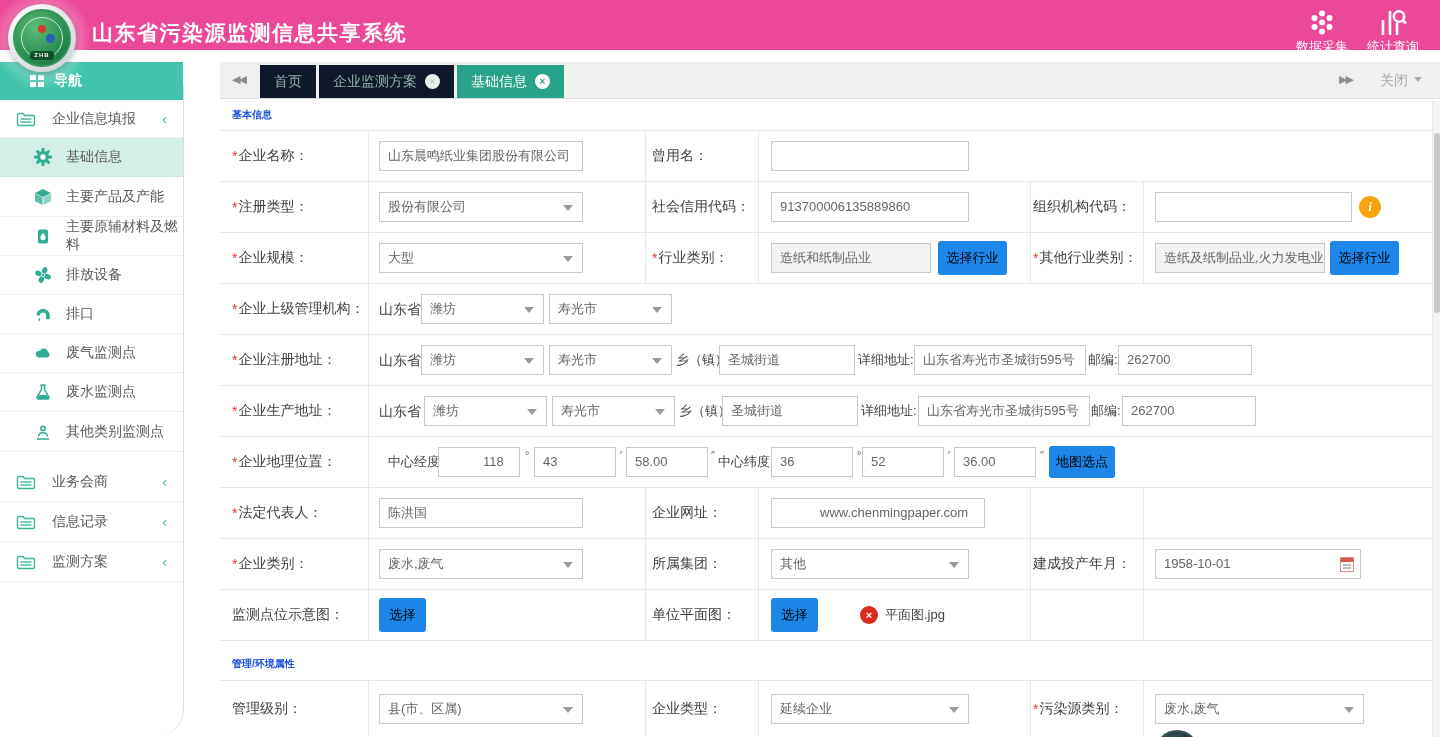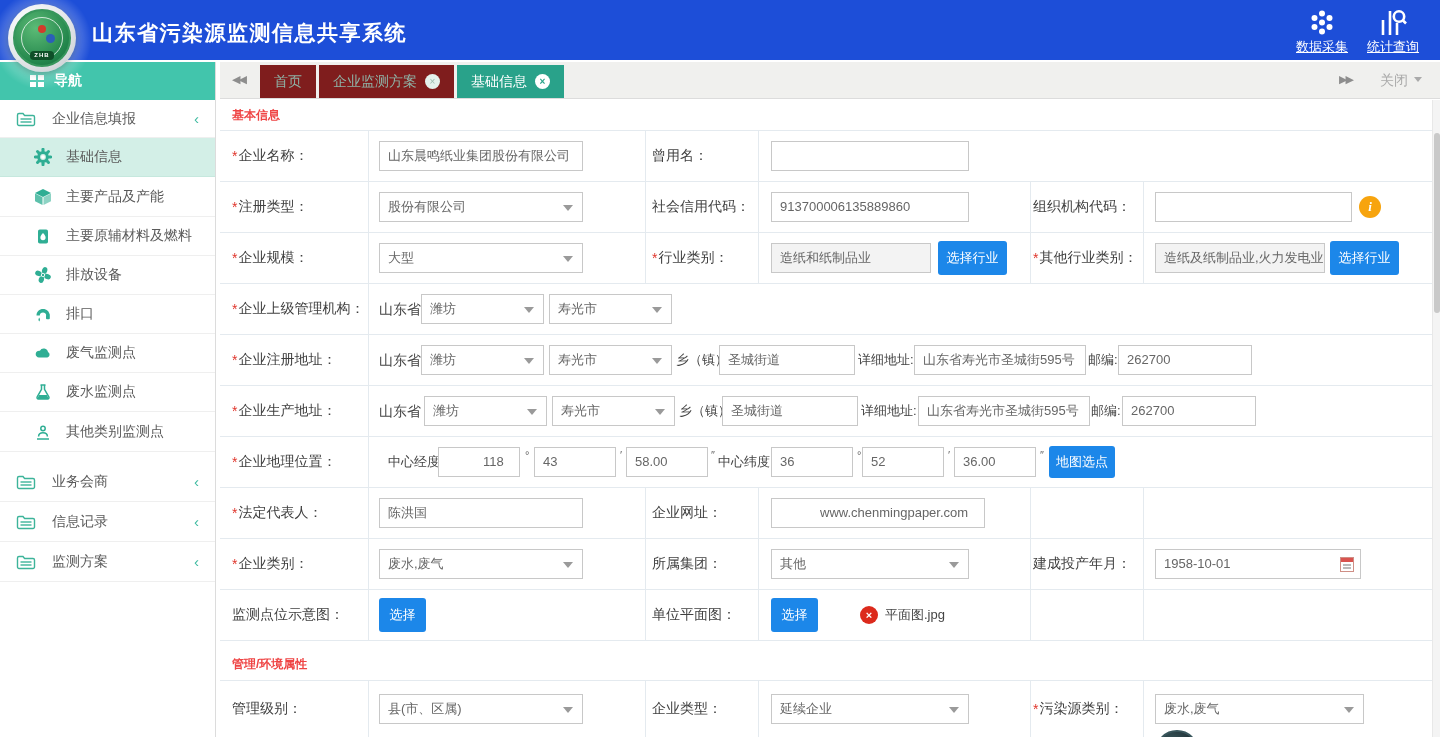--- a/index.html
+++ b/index.html
@@ -1,31 +1,31 @@
 <!DOCTYPE html>
 <html><head>
 <meta charset="utf-8">
 <style>
   * { margin:0; padding:0; box-sizing:border-box; }
   html,body { width:1440px; height:737px; overflow:hidden; font-family:"Liberation Sans",sans-serif; background:#fff; }
   
-  .header { position:absolute; left:0; top:0; width:1440px; height:60px; background:#1d4ed8;padding-left:43px; }
+  .header { position:absolute; left:0; top:0; width:1440px; height:50px; background:#ec4899;padding-left:43px; }
   .logo-glow { position:absolute; left:0; top:0; width:92px; height:102px; background:radial-gradient(circle at 42px 40px, rgba(255,255,255,.9) 0%, rgba(255,255,255,.3) 40%, rgba(255,255,255,0) 62%); z-index:5; }
   .logo { position:absolute; left:8px; top:4px; width:68px; height:68px; border-radius:50%; background:radial-gradient(circle at 34% 30%, #ffffff, #e4e7e9 55%, #bfc5ca); box-shadow:0 2px 6px rgba(0,40,30,.3); z-index:6; }
   .logo-inner { position:absolute; left:5px; top:5px; width:58px; height:58px; border-radius:50%; background:radial-gradient(circle at 38% 32%, #5cbb76, #22854b 70%, #17663a); border:2px solid #37965c; }
   .logo-ring { position:absolute; left:6px; top:6px; width:42px; height:42px; border-radius:50%; border:1.5px solid rgba(255,255,255,.75); }
   .logo-dot-red { position:absolute; left:23px; top:14px; width:8px; height:8px; border-radius:50%; background:#d23c2a; }
   .logo-dot-blue { position:absolute; left:31px; top:23px; width:9px; height:9px; border-radius:50%; background:#2b5fb8; }
   .logo-band { position:absolute; left:15px; bottom:5px; width:24px; height:9px; background:#0e4f28; border-radius:4px; color:#fff; font-size:6px; font-weight:bold; text-align:center; line-height:9px; letter-spacing:1px; }
   .app-title { position:absolute; left:92px; top:19px; font-size:21px; font-weight:bold; color:#fff; letter-spacing:1.5px; z-index:7; }
   .hdr-action { position:absolute; top:8px; width:70px; text-align:center; color:#fff; cursor:pointer;text-decoration:underline; }
   .hdr-action .lbl { font-size:13px; margin-top:2px; }
   .hdr-action svg { display:block; margin:0 auto; }
   
-  .sidebar { position:absolute; left:0; top:62px; width:216px; bottom:0; background:#fff; border-right:1px solid #dcdcdc; }
+  .sidebar { position:absolute; left:0; top:62px; width:184px; bottom:0; background:#fff; border-right:1px solid #dcdcdc;border-radius:28px; }
   .navbar { height:38px; background:#42c5ac; display:flex; align-items:center; padding-left:30px; color:#fff; }
   .navbar .grid-ico { width:14px; height:12px; display:flex; flex-wrap:wrap; gap:2px; margin-right:10px; }
   .navbar .grid-ico i { width:6px; height:5px; background:#fff; }
   .navbar .txt { font-size:14px; font-weight:bold; }
   .mi { position:relative; display:flex; align-items:center; border-bottom:1px solid #efefef; font-size:14px; color:#5a5a5a; cursor:pointer; }
   .mi .ico { position:absolute; left:16px; width:20px; height:18px; }
   .mi.sub .ico { left:34px; width:18px; height:18px; }
   .mi .lbl { margin-left:52px; }
   .mi.sub .lbl { margin-left:66px; }
   .mi .chev { position:absolute; right:16px; color:#3fbba1; font-size:15px; }
@@ -35,43 +35,43 @@
   .mi.s40 { height:40px; }
   .mi.gap { height:10px; border-bottom:none; cursor:default; }
   .mi.top { height:40px; }
   
   .tabbar { position:absolute; left:220px; top:62px; right:0; height:37px; background:#f0f0ee; border-bottom:1px solid #dcdcdc; }
   .arrow-l { position:absolute; left:12px; top:11px; font-size:11px; color:#8d8d8d; letter-spacing:-2px; cursor:pointer; }
   .arrow-r { position:absolute; right:88px; top:11px; font-size:11px; color:#8d8d8d; letter-spacing:-2px; cursor:pointer; }
   .closemenu { position:absolute; right:18px; top:10px; font-size:14px; color:#aaa; cursor:pointer; }
   .closemenu i { display:inline-block; margin-left:6px; border:4px solid transparent; border-top:5px solid #aaa; vertical-align:-1px; }
   .tabs { position:absolute; left:40px; top:3px; display:flex; gap:3px; height:33px; }
-  .tab { display:flex; align-items:center; justify-content:center; padding:0 14px; background:#7f1d1d; color:#8fb4a8; font-size:14px; cursor:pointer; }
+  .tab { display:flex; align-items:center; justify-content:center; padding:0 14px; background:#0f172a; color:#8fb4a8; font-size:14px; cursor:pointer; }
   .tab.active { background:#29a28a; color:#fff; }
   .tab .x { width:15px; height:15px; border-radius:50%; background:#e4f1ec; color:#9cbcb0; font-size:10px; line-height:15px; text-align:center; margin-left:8px; }
   .tab.active .x { background:#fff; color:#2aa48a; font-weight:bold; }
   
   .content { position:absolute; left:220px; top:100px; right:0; bottom:0; background:#fff; }
   .scrollbar { position:absolute; right:0; top:0; width:8px; bottom:0; background:#f4f4f4; border-left:1px solid #e8e8e8; }
   .scrollbar .thumb { position:absolute; left:1px; top:33px; width:6px; height:180px; background:#c9c9c9; border-radius:3px; }
   .ftable { position:absolute; left:0; top:0; width:1212px; }
-  .sec { height:31px; line-height:30px; padding-left:12px; font-size:12px; font-weight:bold; color:#ef4444; border-bottom:1px solid #e4eaef; }
+  .sec { height:31px; line-height:30px; padding-left:12px; font-size:10px; font-weight:bold; color:#1d4ed8; border-bottom:1px solid #e4eaef; }
   .sec2 { height:40px; line-height:46px; }
   .trow { display:flex; height:51px; border-bottom:1px solid #e4eaef; align-items:center; }
   .cell { height:100%; display:flex; align-items:center; }
   .bl { border-left:1px solid #e4eaef; }
   .w-l1 { width:148px; } .w-i1 { width:277px; } .w-l2 { width:113px; } .w-i2 { width:272px; } .w-l3 { width:113px; } .w-i3 { flex:1; }
   .lab { font-size:14px; color:#3f3f3f; }
   .l1p { padding-left:12px; } .l2p { padding-left:6px; } .l3p { padding-left:2px; }
   .star { color:#e0352b; margin-right:1px; }
   .inp { height:30px; border:1px solid #c8c8c8; background:#fff; font-size:13px; color:#666; line-height:28px; padding:0 8px; overflow:hidden; white-space:nowrap; }
   .ro { background:#f3f3f3; }
   .sel { position:relative; }
   .sel .car { position:absolute; right:9px; top:12px; border:5px solid transparent; border-top:6px solid #9a9a9a; }
-  .btn { display:inline-flex; align-items:center; justify-content:center; background:#1c87e9; color:#ffffff; font-size:13px; border-radius:3px; cursor:pointer; }
+  .btn { display:inline-flex; align-items:center; justify-content:center; background:#1c87e9; color:#000000; font-size:13px; border-radius:3px; cursor:pointer; }
   .merged { position:relative; height:100%; flex:1; font-size:13px; color:#444; }
   .ab { position:absolute; top:10px; }
   .sym { position:absolute; top:12px; font-size:11px; color:#666; }
   .info-i { width:22px; height:22px; border-radius:50%; background:#f7a40e; color:#fff; font-size:13px; font-weight:bold; font-style:italic; text-align:center; line-height:22px; margin-left:7px; font-family:"Liberation Serif",serif; }
   .red-x { width:18px; height:18px; border-radius:50%; background:#dc2a1c; color:#fff; font-size:11px; font-weight:bold; line-height:18px; text-align:center; }
   .cal { position:absolute; right:6px; top:7px; width:14px; height:15px; border:1px solid #cf8f86; background:#fff; }
   .cal:before { content:""; position:absolute; left:0; top:0; right:0; height:4px; background:#d9534f; }
   .cal:after { content:""; position:absolute; left:2px; top:6px; width:8px; height:1.5px; background:#bbb; box-shadow:0 3px 0 #bbb; }
   .float-circle { position:absolute; left:1155px; top:730px; width:44px; height:44px; border-radius:50%; background:radial-gradient(circle at 35% 35%, #3e5f63, #1d2b31 70%); border:2px solid #39565c; z-index:20; }
 </style>

